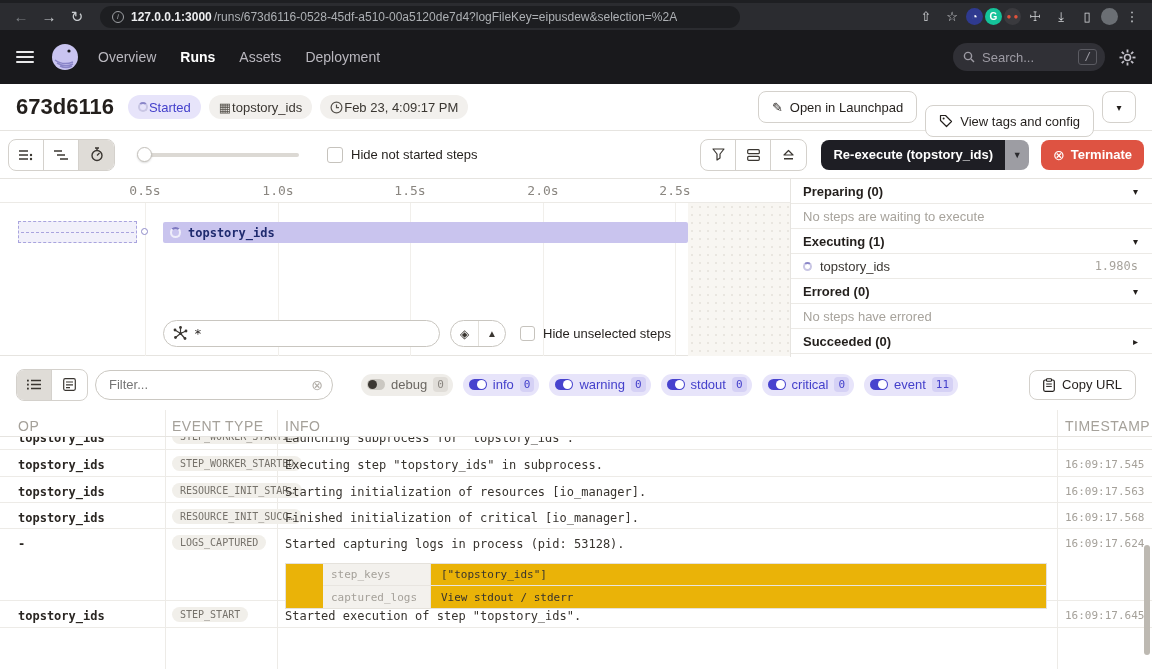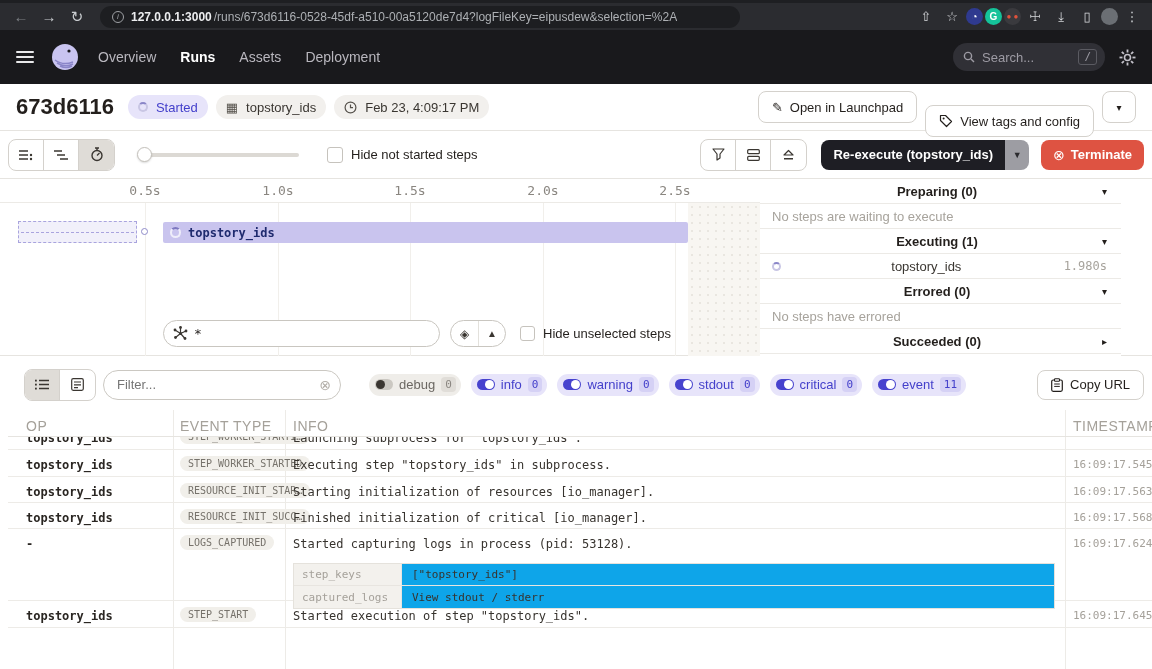--- a/index.html
+++ b/index.html
@@ -27,21 +27,21 @@
   .burger span { display:block; height:2px; background:#E8E8EA; border-radius:1px; }
   .nav-link { color:#B9B7BE; font-size:14px; margin-right:24px; }
   .nav-link.active { color:#FFFFFF; font-weight:bold; }
   #searchbox { background:#303036; border-radius:14px; height:28px; width:152px; padding:0 8px 0 10px; display:flex; align-items:center; gap:7px; margin-right:14px; }
   #searchbox .ph { color:#9D9BA4; font-size:13px; flex:1; }
   #searchbox kbd { border:1px solid #5B5B62; border-radius:3px; color:#9D9BA4; font-size:11px; padding:0 5px; height:16px; line-height:14px; }
 
   
   #runheader { left:0; top:84px; width:1152px; height:47px; border-bottom:1px solid #E6E4E0; display:flex; align-items:center; padding:0 16px; }
   #run-id { font-size:22px; font-weight:bold; color:#231F1C; margin-right:14px; }
-  .pill { height:24px; border-radius:12px; display:flex; align-items:center; gap:8px; padding:0 10px; font-size:13px; margin-right:8px; }
+  .pill { height:24px; border-radius:12px; display:flex; align-items:center; gap:1px; padding:0 10px; font-size:13px; margin-right:8px; }
   .pill.status { background:#E7E4FA; color:#4440CB; }
   .pill.tag { background:#F2F0ED; color:#3A3631; }
   .spinner { width:10px; height:10px; border-radius:50%; border:2px solid #C9C6E4; border-top-color:#8A86C8; flex:0 0 auto;}
   .btn { background:#fff; border:1px solid #D4D1CC; border-radius:8px; height:32px; display:flex; align-items:center; gap:7px; padding:0 13px; font-size:13px; color:#231F1C; cursor:pointer; }
 
   
   #toolbar { left:0; top:131px; width:1152px; height:47px; display:flex; align-items:center; padding:0 8px; }
   .seg { display:flex; border:1px solid #D4D1CC; border-radius:8px; overflow:hidden; background:#fff; }
   .seg .cell { width:35px; height:30px; display:flex; align-items:center; justify-content:center; border-right:1px solid #D4D1CC; cursor:pointer; }
   .seg .cell:last-child { border-right:none; }
@@ -69,30 +69,30 @@
   #ganttbar { position:absolute; left:163px; top:19px; width:525px; height:21px; background:#C9C4EE; border-radius:2px; display:flex; align-items:center; gap:7px; padding:0 7px; cursor:pointer;}
   #ganttbar .lbl { font-size:12px; font-weight:bold; color:#1F2A6E; }
   #ganttbar .spinner { border-color:#EFEEFA; border-top-color:#7D78C0; }
   #gfilter { position:absolute; left:163px; bottom:9px; display:flex; align-items:center; }
   #gfilter input { width:277px; height:27px; border:1px solid #C9C6C0; border-radius:14px; padding:0 12px 0 30px; font-size:13px; font-family:"DejaVu Sans Mono",monospace; color:#231F1C; outline:none; background:#fff;}
   #gfilter .gicon { position:absolute; left:10px; top:6px; }
   .mini-seg { border:1px solid #C9C6C0; border-radius:14px; height:27px; display:flex; align-items:center; margin-left:10px; overflow:hidden; background:#fff;}
   .mini-seg .mcell { width:27px; height:100%; display:flex; align-items:center; justify-content:center; font-size:12px; color:#3A3631; cursor:pointer; }
 
   
-  #steps { position:absolute; left:760px; top:0; width:361px; height:178px; background:#fff;text-align:center; }
+  #steps { position:absolute; left:791px; top:0; width:361px; height:178px; background:#fff; }
   .srow { height:25px; border-bottom:1px solid #ECEAE6; display:flex; align-items:center; padding:0 14px 0 12px; }
   .srow .title { font-size:13px; font-weight:bold; color:#231F1C; flex:1; }
   .srow .caret { font-size:10px; color:#231F1C; }
   .srow.empty { color:#A7A39C; font-size:13px; }
   .srow .stepname { font-size:13px; color:#3A3631; flex:1; margin-left:8px; }
   .srow .elapsed { font-size:12px; color:#A7A39C; font-family:"DejaVu Sans Mono",monospace; }
 
   
-  #logs { left:8px; top:356px; width:996px; height:313px; }
+  #logs { left:0; top:356px; width:996px; height:313px; }
   #logtoolbar { position:absolute; left:0; top:13px; width:1152px; height:31px; display:flex; align-items:center; padding:0 16px; }
   #logfilter { position:relative; margin-left:7px; }
   #logfilter input { width:238px; height:30px; border:1px solid #CBC8C2; border-radius:15px; padding:0 30px 0 13px; font-size:13px; outline:none; color:#231F1C; background:#fff;}
   #logfilter .clear { position:absolute; right:10px; top:7px; color:#B3AFA9; font-size:14px; }
   .toggle { height:22px; border-radius:12px; display:flex; align-items:center; gap:6px; padding:0 5px 0 6px; font-size:13px; margin-left:10px; cursor:pointer; }
   .toggle .sw { width:18px; height:11px; border-radius:6px; position:relative; }
   .toggle .sw::after { content:""; position:absolute; width:9px; height:9px; border-radius:50%; top:1px; }
   .toggle.off { background:#EFEDE9; color:#6B6762; }
   .toggle.off .sw { background:#CBC8C2; }
   .toggle.off .sw::after { left:1px; background:#3A3631; }
@@ -108,21 +108,21 @@
   #thead { position:absolute; left:0; top:0; width:100%; height:27px; border-bottom:1px solid #E6E4E0; }
   .th { position:absolute; top:8px; font-size:14px; color:#A5A19A; letter-spacing:.5px; }
   #tbody { position:absolute; left:0; top:27px; width:1152px; }
   .lrow { position:relative; border-bottom:1px solid #EDEBE7; }
   .cell-op { position:absolute; left:18px; top:8px; font-size:12px; color:#2A2622; font-weight:bold; }
   .badge { position:absolute; left:172px; top:6px; background:#F1EFEA; border-radius:9px; padding:2px 8px; font-size:10px; color:#76726B; }
   .cell-info { position:absolute; left:285px; top:8px; font-size:12px; color:#37332E; }
   .cell-ts { position:absolute; left:1065px; top:8px; font-size:11px; color:#A5A19A; }
   .clipped { height:13px; overflow:hidden; }
   .clipped .inner { position:relative; margin-top:-14px; height:27px; }
-  .metatable { position:absolute; left:285px; top:34px; width:762px; border:1px solid #E5E2DC; background:#0ea5e9; }
+  .metatable { position:absolute; left:285px; top:34px; width:762px; border:1px solid #E5E2DC; background:#eab308;padding-left:37px; }
   .metarow { display:flex; border-bottom:1px solid #E8E5E0; height:22px; align-items:center; }
   .metarow:last-child { border-bottom:none; }
   .metakey { width:108px; padding:0 8px; color:#A5A19A; font-size:11px; background:#F3F1ED; height:100%; display:flex; align-items:center; border-right:1px solid #E8E5E0; }
   .metaval { padding:0 10px; font-size:11px; color:#37332E; }
   #scrollthumb { position:absolute; left:1144px; top:189px; width:6px; height:110px; border-radius:3px; background:#BDB9B2; }
   svg { display:block; }
 </style>
 </head>
 <body>
 

